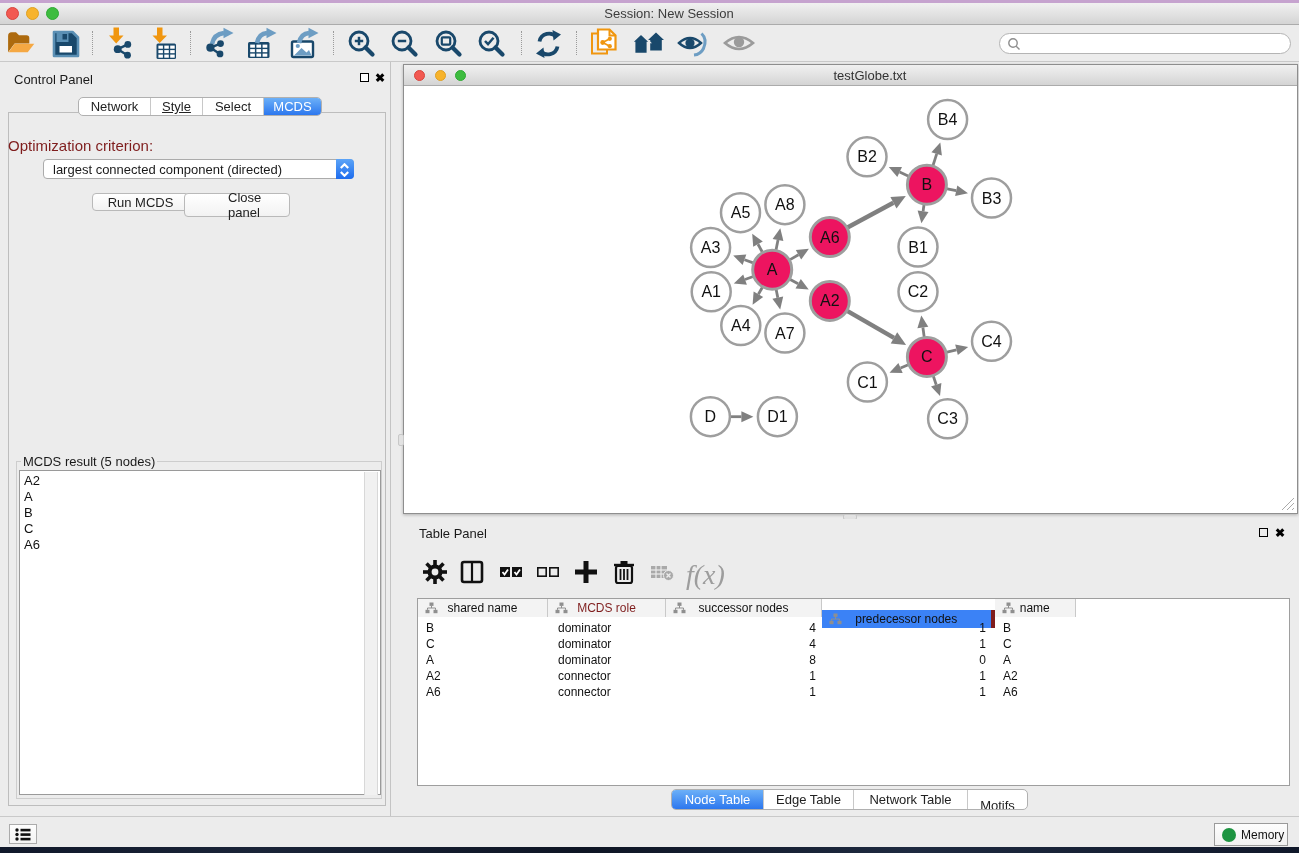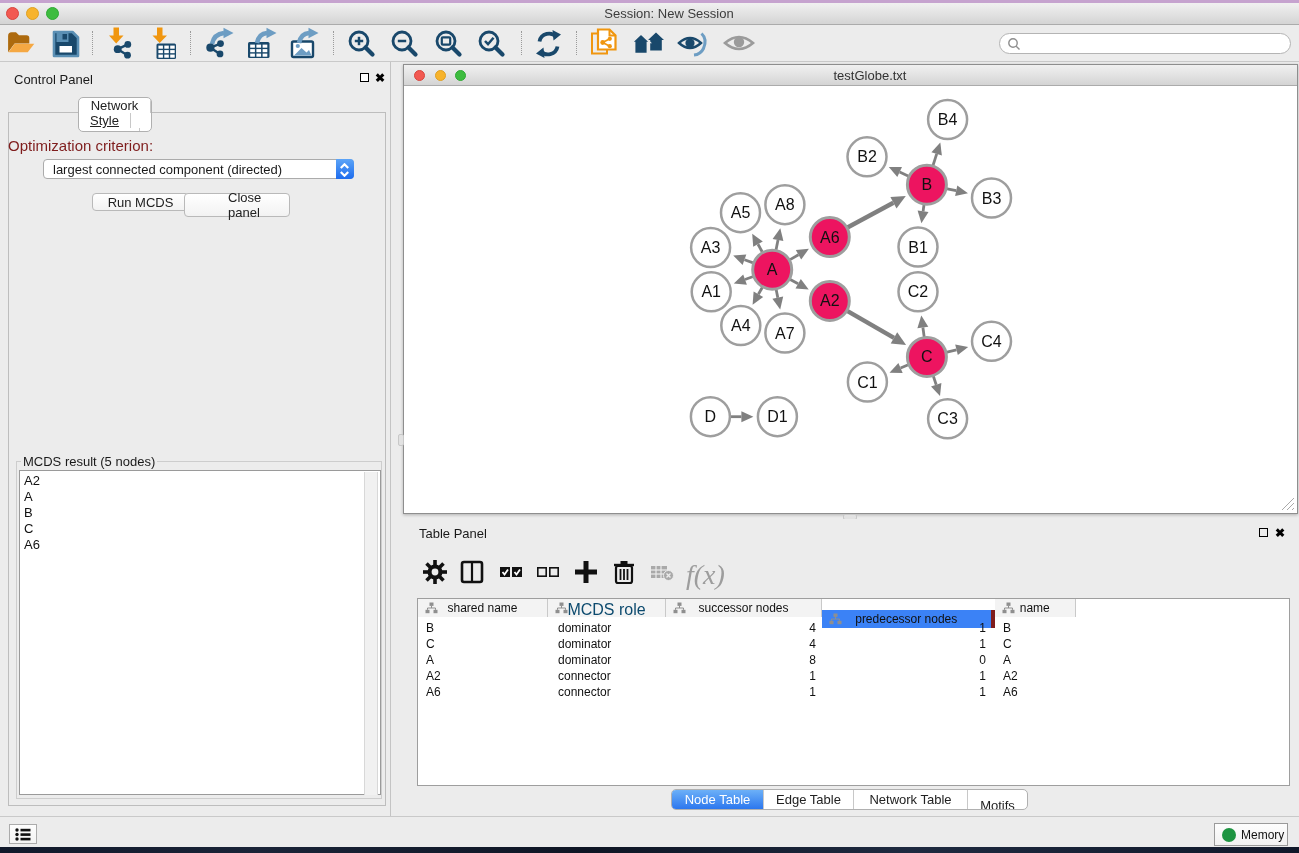--- a/index.html
+++ b/index.html
@@ -150,21 +150,21 @@
         <line x1="9.2" y1="9.2" x2="12.5" y2="12.5" stroke="#8e8e8e" stroke-width="1.4"></line>
       </svg>
     </div>
 </div>
 
 <div class="abs" style="left:0;top:62px;width:391px;height:754px;background:#ececec;border-right:1px solid #c4c4c4;">
   <div style="position:absolute;left:14px;top:10px;font-size:13px;color:#1a1a1a;">Control Panel</div>
     <div style="position:absolute;left:360px;top:11px;width:9px;height:9px;border:1.5px solid #000;background:#fff;"></div>
     <div style="position:absolute;left:375px;top:9px;font-size:12px;font-weight:bold;color:#000;">✖</div>
     <div style="position:absolute;left:8px;top:50px;width:378px;height:694px;border:1px solid #bdbdbd;background:#ececec;"></div>
-    <div class="seg" style="position:absolute;left:78px;top:35px;height:35px;flex-direction:column;">
+    <div class="seg" style="position:absolute;left:78px;top:35px;height:19px;">
       <div style="width:72px;">Network</div>
       <div style="width:52px;text-decoration:underline;">Style</div>
       <div style="width:61px;">Select</div>
       <div class="sel" style="width:57px;">MCDS</div>
     </div>
     <div style="position:absolute;left:8px;top:75px;width:380px;font-size:15px;color:#7f1d1d;">Optimization criterion:</div>
     <div style="position:absolute;left:43px;top:97px;width:311px;height:20px;background:#fff;border:1px solid #ababab;border-radius:4px;">
 <span style="position:absolute;left:9px;top:2px;font-size:13px;color:#1a1a1a;">largest connected component (directed)</span>
 <span style="position:absolute;right:-1px;top:-1px;width:18px;height:20px;background:linear-gradient(#5ca4f7,#1d6cee);border-radius:0 4px 4px 0;"></span>
 <svg width="11" height="14" style="position:absolute;right:3.5px;top:3px;" viewBox="0 0 11 14" xmlns="http://www.w3.org/2000/svg">
@@ -365,21 +365,21 @@
         <svg width="13" height="12" viewBox="0 0 13 12" style="position:absolute;left:7px;top:3px" xmlns="http://www.w3.org/2000/svg">
           <g fill="#8f8f8f">
             <rect x="4.5" y="0.5" width="4" height="3.4"></rect>
             <rect x="0.5" y="7.8" width="4" height="3.4"></rect>
             <rect x="8.5" y="7.8" width="4" height="3.4"></rect>
           </g>
           <g stroke="#8f8f8f" stroke-width="1">
             <path d="M6.5 3.9 V6 M2.5 7.8 V6 H10.5 V7.8" fill="none"></path>
           </g>
         </svg>
-        <div style="position:absolute;left:0;right:0;top:2px;text-align:center;font-size:16px;color:#0c4a6e;">MCDS role</div>
+        <div style="position:absolute;left:0;right:0;top:2px;text-align:center;font-size:12px;color:#7f1d1d;">MCDS role</div>
       </div>
       <div style="position:absolute;left:248.0px;top:0;width:156.0px;height:18px;background:#f3f3f3;border-right:1px solid #c9c9c9;">
         <svg width="13" height="12" viewBox="0 0 13 12" style="position:absolute;left:7px;top:3px" xmlns="http://www.w3.org/2000/svg">
           <g fill="#8f8f8f">
             <rect x="4.5" y="0.5" width="4" height="3.4"></rect>
             <rect x="0.5" y="7.8" width="4" height="3.4"></rect>
             <rect x="8.5" y="7.8" width="4" height="3.4"></rect>
           </g>
           <g stroke="#8f8f8f" stroke-width="1">
             <path d="M6.5 3.9 V6 M2.5 7.8 V6 H10.5 V7.8" fill="none"></path>

